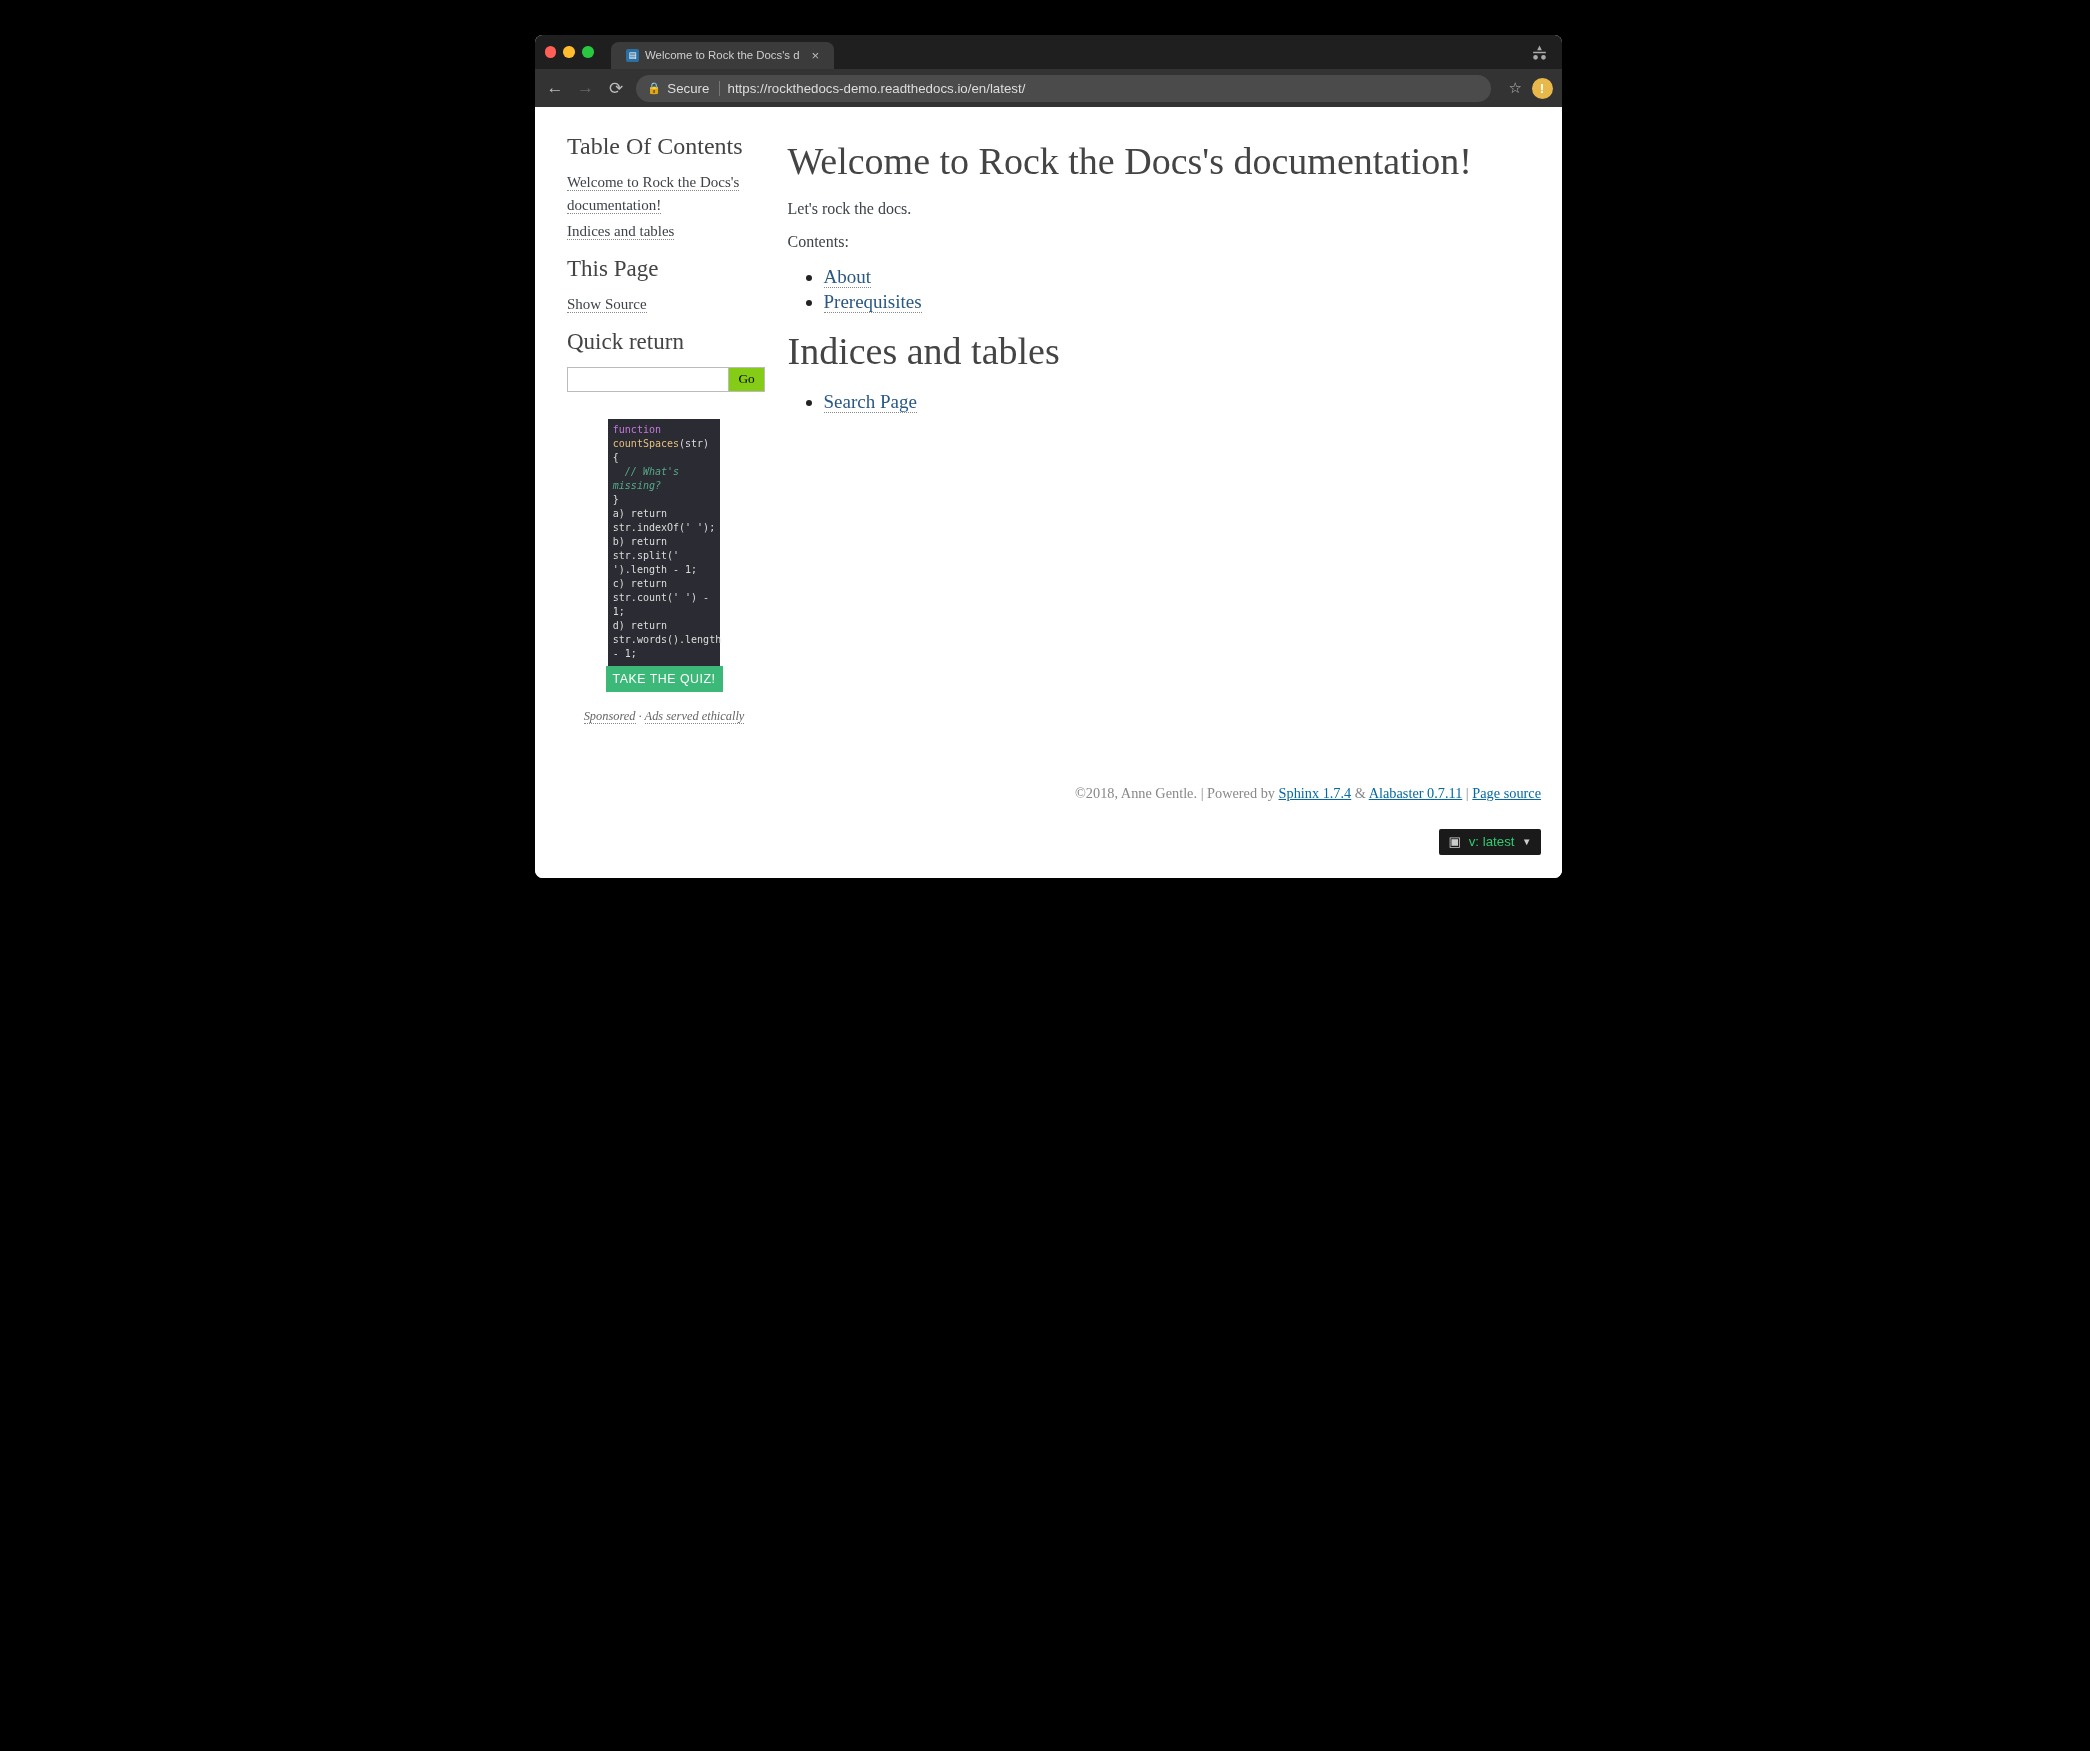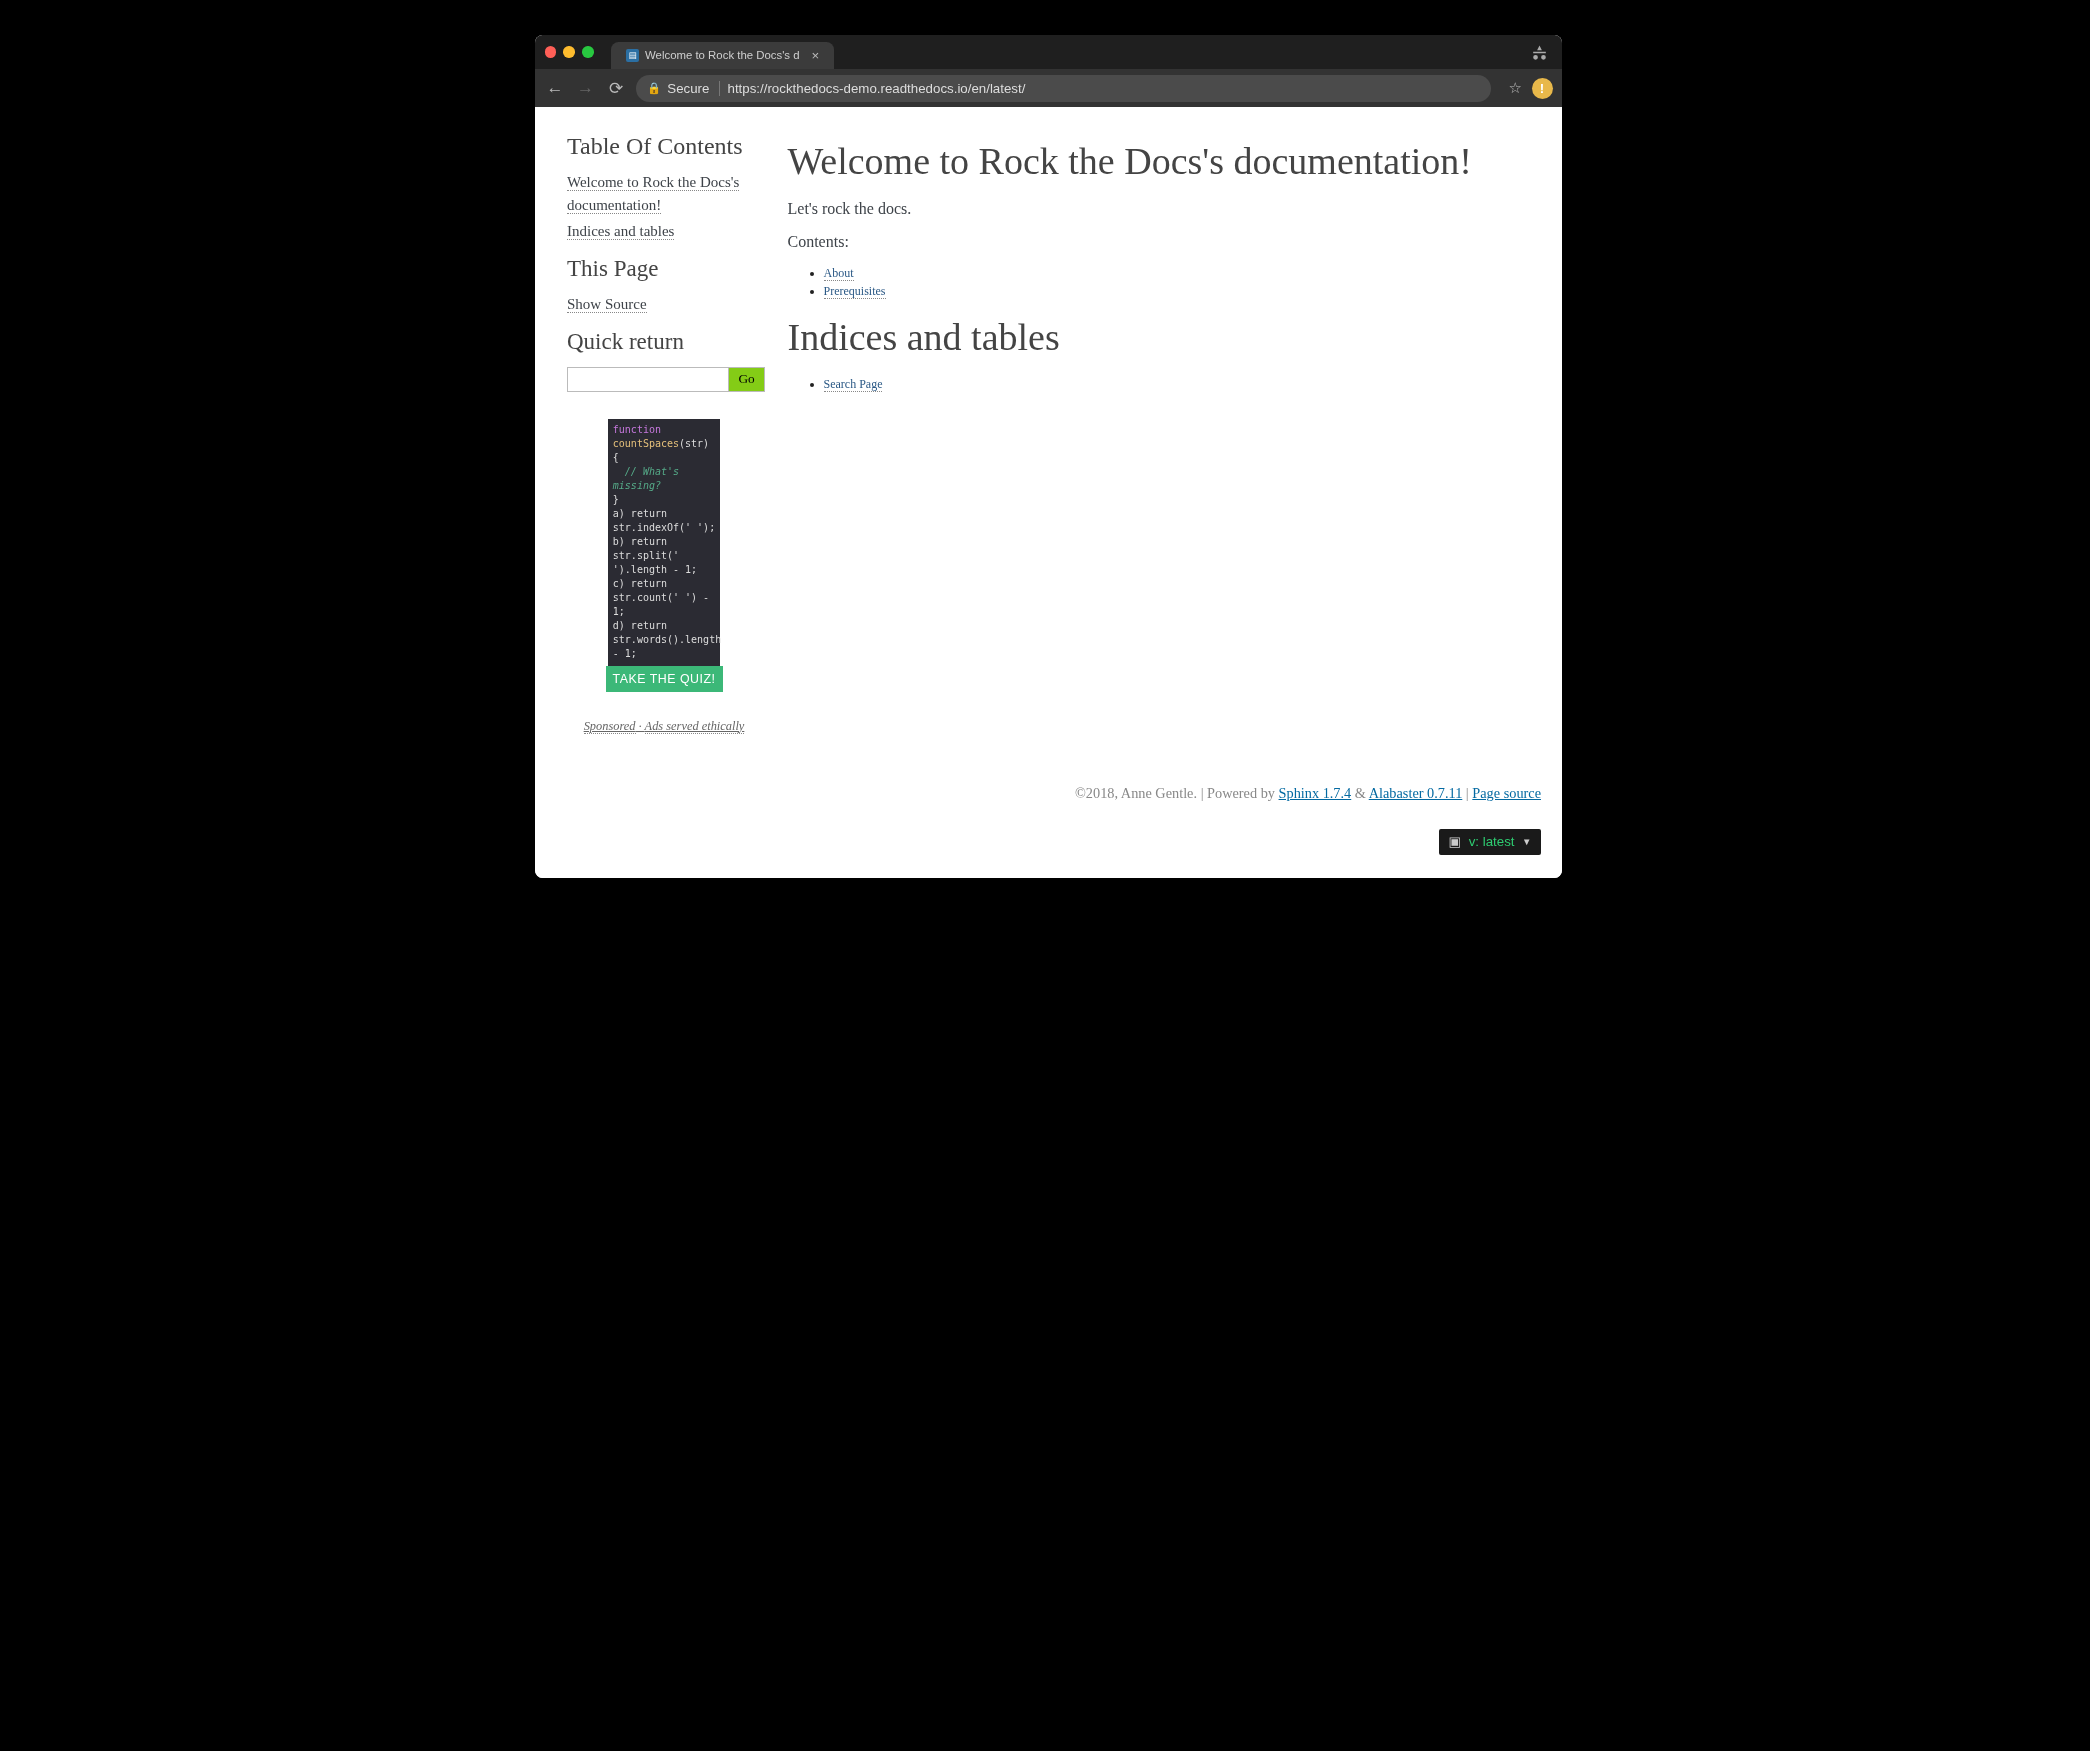--- a/index.html
+++ b/index.html
@@ -141,35 +141,35 @@
     padding:4.8px 4.8px; text-align:left; line-height:1.4;
   }
   .ad-code .kw{color:#c678dd;} .ad-code .cm{color:#5a8; font-style:italic;}
   .ad-code .fn{color:#e5c07b;}
   .ad-cta {
     width:117px; margin:0 auto; background:#3cb878; color:#fff;
     font-family: Helvetica,Arial,sans-serif; font-size:12.4px; letter-spacing:0.5px;
     padding:5.7px 0;
   }
   .ad-text { font-size:14.3px; margin-top:13.3px; line-height:1.55; color:#444; padding:0 5.7px;}
-  .ad-footer { font-style:italic; font-size:12.4px; color:#666; margin-top:27px;text-decoration:underline;}
+  .ad-footer { font-style:italic; font-size:12.4px; color:#666; margin-top:17px;}
   .content {
     flex:1;
     padding: 27px 25px 9.5px 9.5px;
   }
   .content h1 {
     font-weight: normal;
     font-size: 38px;
     color: #444;
     margin: 3.8px 0 15px 0;
     line-height:1.25;
   }
   .content p { font-size:16px; margin: 7.6px 0 15px 0;}
   .content ul { margin: 3.8px 0 15px 0; padding-left: 36px;}
-  .content li { font-size:12px; margin:2.9px 0; }
+  .content li { font-size:19px; margin:2.9px 0; }
   .content li::marker { color:#222; }
   .footer {
     position:absolute; bottom:76px; right:21px; left:285px;
     text-align:right; color:#888; font-size:14.3px;
   }
   .footer a { color:#0369a1; }
   .rtd-badge {
     position:absolute; bottom:23px; right:21px;
     background:#1a1a1a; color:#2ecc71;
     font-family: -apple-system, Helvetica, Arial, sans-serif;

